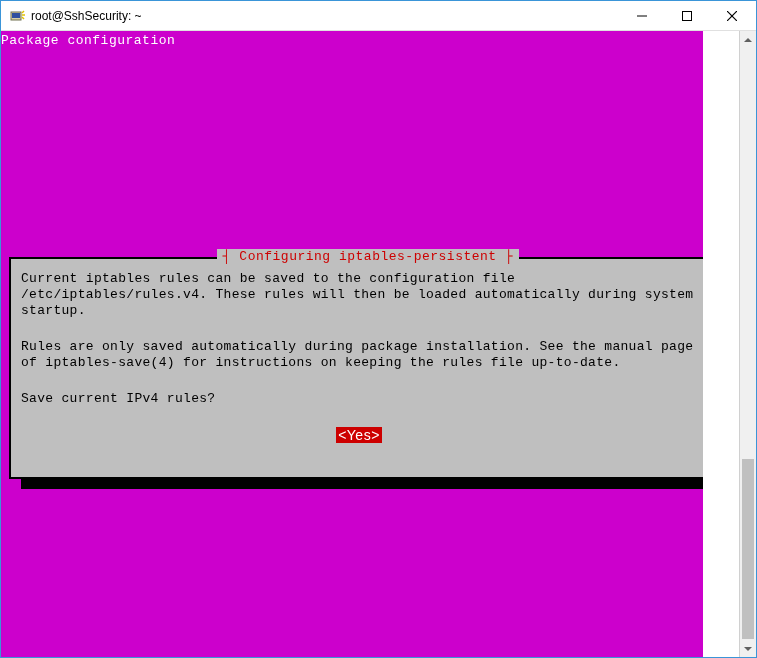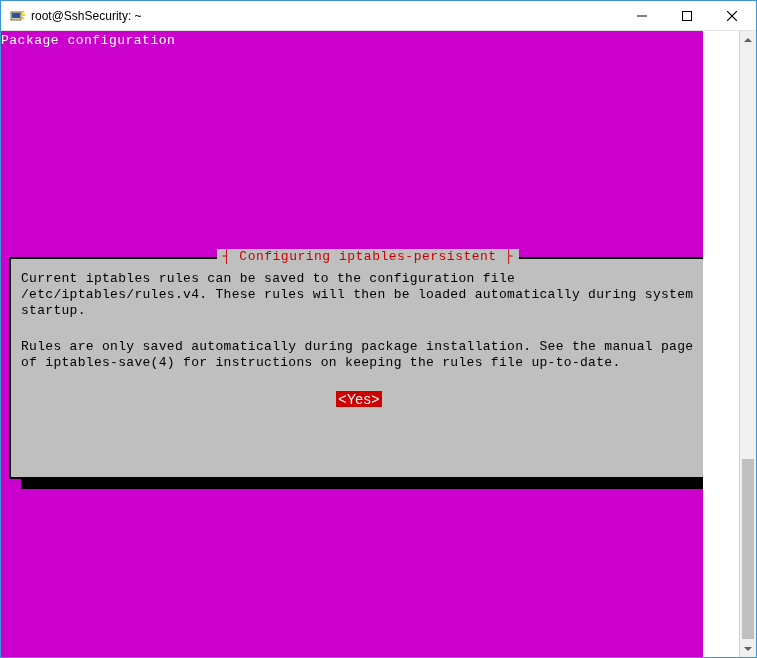--- a/index.html
+++ b/index.html
@@ -205,20 +205,21 @@
     <div class="header-text">Package configuration</div>
 
     <div class="dialog-shadow"></div>
     <div class="dialog">
       <div class="dialog-title-row">
         <span class="dialog-title">┤ <span>Configuring iptables-persistent</span> ├</span>
       </div>
       <div class="dialog-body">
         <p>Current iptables rules can be saved to the configuration file /etc/iptables/rules.v4. These rules will then be loaded automatically during system startup.</p>
         <p>Rules are only saved automatically during package installation. See the manual page of iptables-save(4) for instructions on keeping the rules file up-to-date.</p>
+        <p>Save current IPv4 rules?</p>
         <div class="dialog-buttons">
           <div class="btn-wrap">
             <span class="btn-yes">&lt;Yes&gt;</span>
           </div>
         </div>
       </div>
     </div>
   </div>
   <div class="scrollbar">
     <div class="scroll-arrow">

